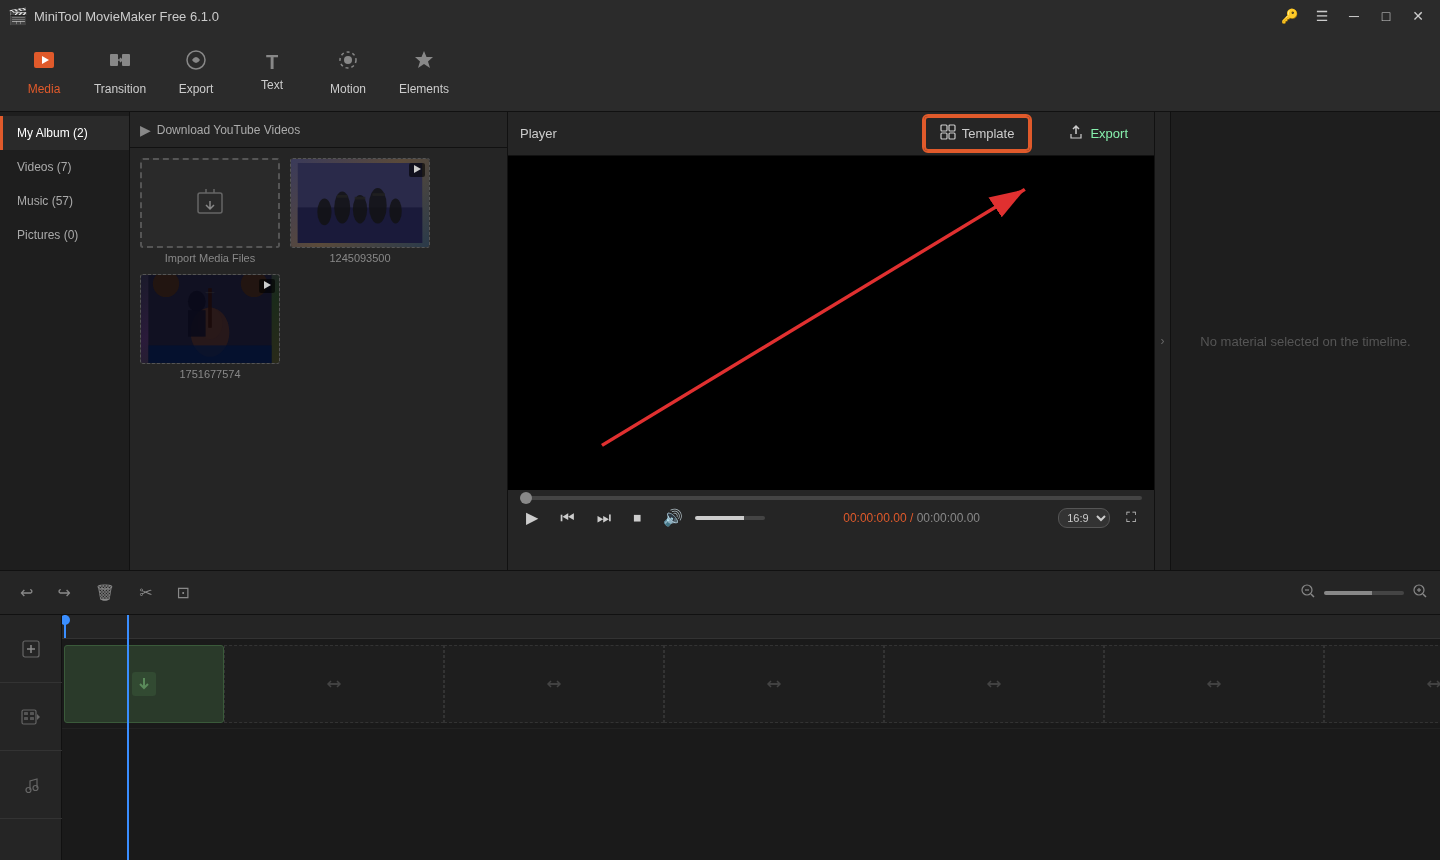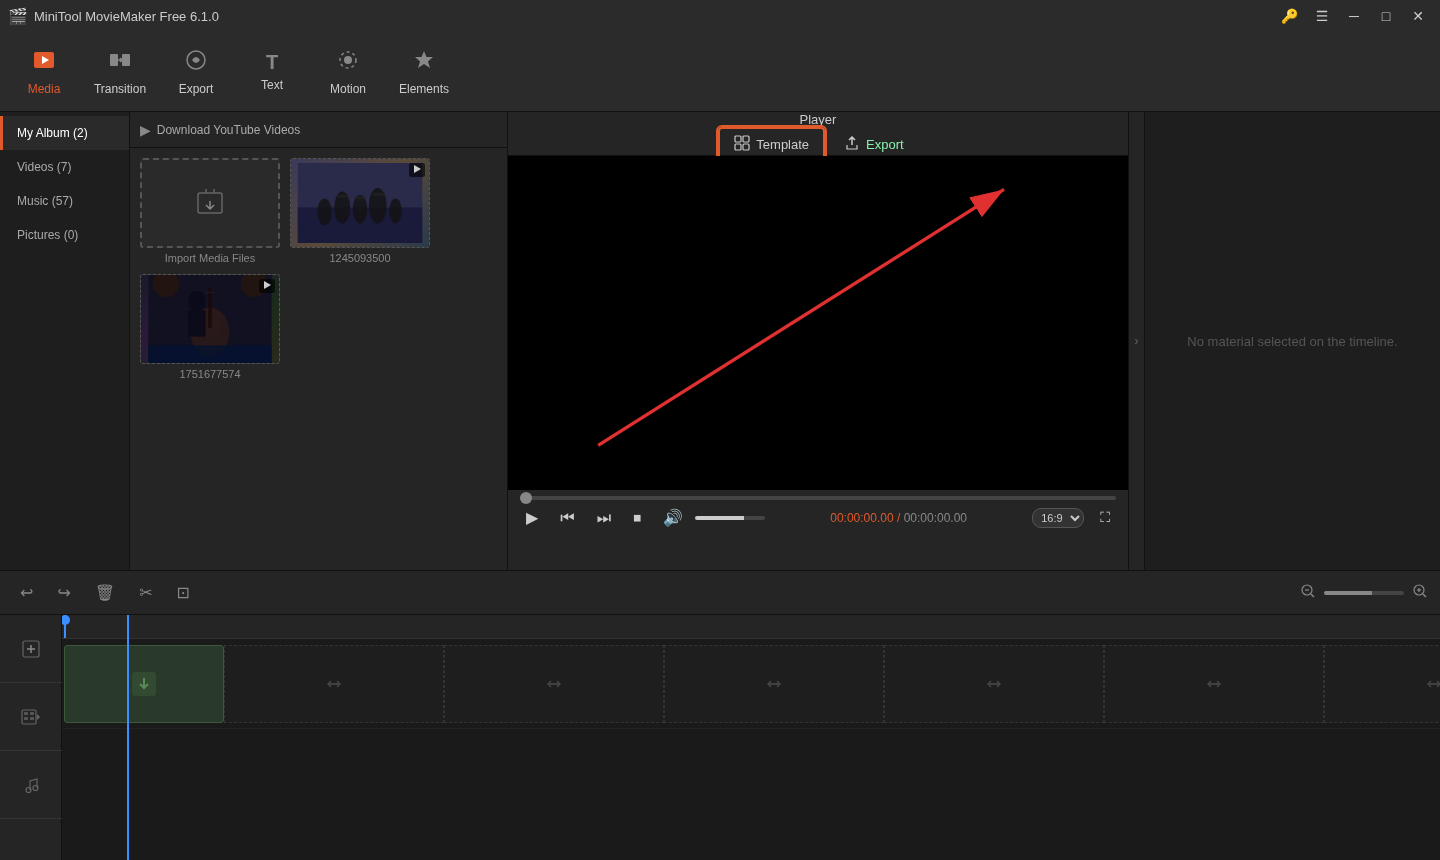--- a/index.html
+++ b/index.html
@@ -180,24 +180,23 @@
 
     
     #player-header {
       height: 44px;
       display: flex;
       align-items: center;
       justify-content: space-between;
       padding: 0 12px;
       background: #252525;
       border-bottom: 1px solid #111;
-      flex-direction: column;
     }
     #player-label { font-size: 13px; color: #ccc; }
-    #player-actions { display: flex; gap: 5px; }
+    #player-actions { display: flex; gap: 24px; }
 
     .player-action-btn {
       display: flex;
       align-items: center;
       gap: 6px;
       padding: 6px 14px;
       border: none;
       border-radius: 4px;
       cursor: pointer;
       font-size: 13px;
@@ -288,21 +287,21 @@
       color: #ccc;
       border-radius: 9px;
       padding: 2px 4px;
       font-size: 11px;
       margin-left: auto;
     }
     .fullscreen-btn { font-size: 14px; }
 
     
     #right-panel {
-      width: 296px;
+      width: 270px;
       background: #1e1e1e;
       border-left: 1px solid #111;
       display: flex;
       align-items: center;
       justify-content: center;
       flex-shrink: 0;
     }
     #no-material-text {
       color: #555;
       font-size: 13px;

